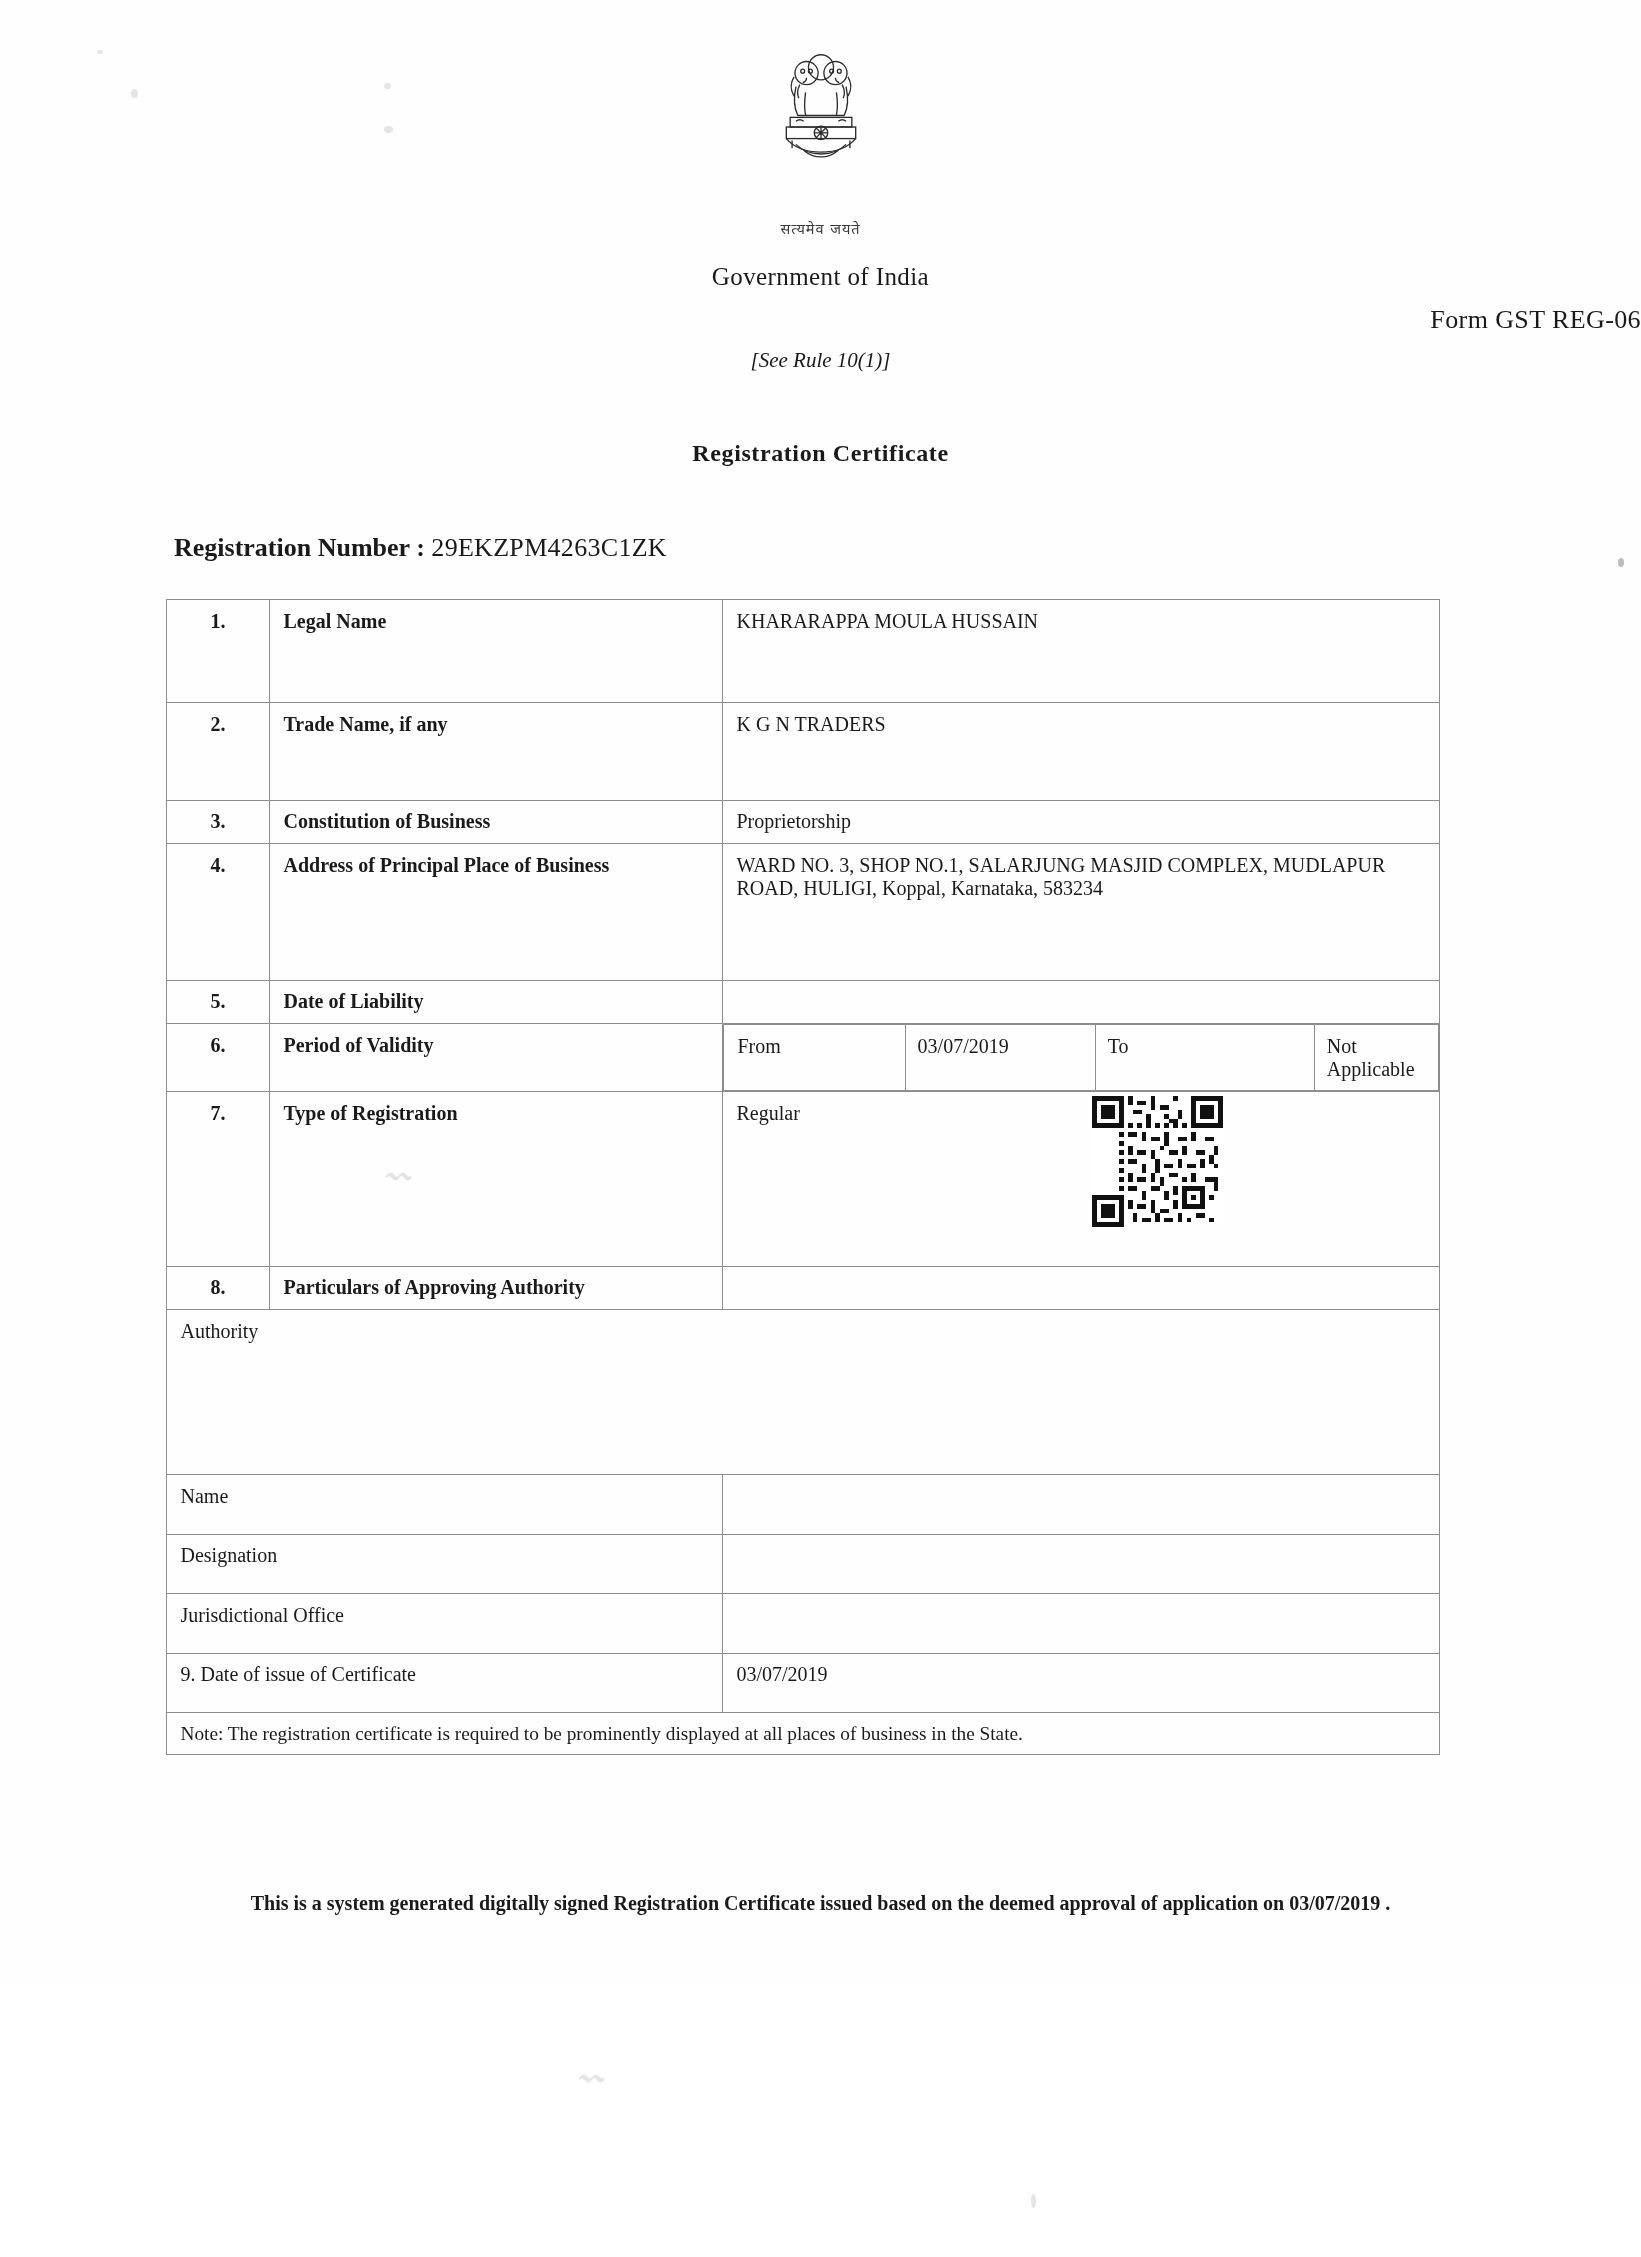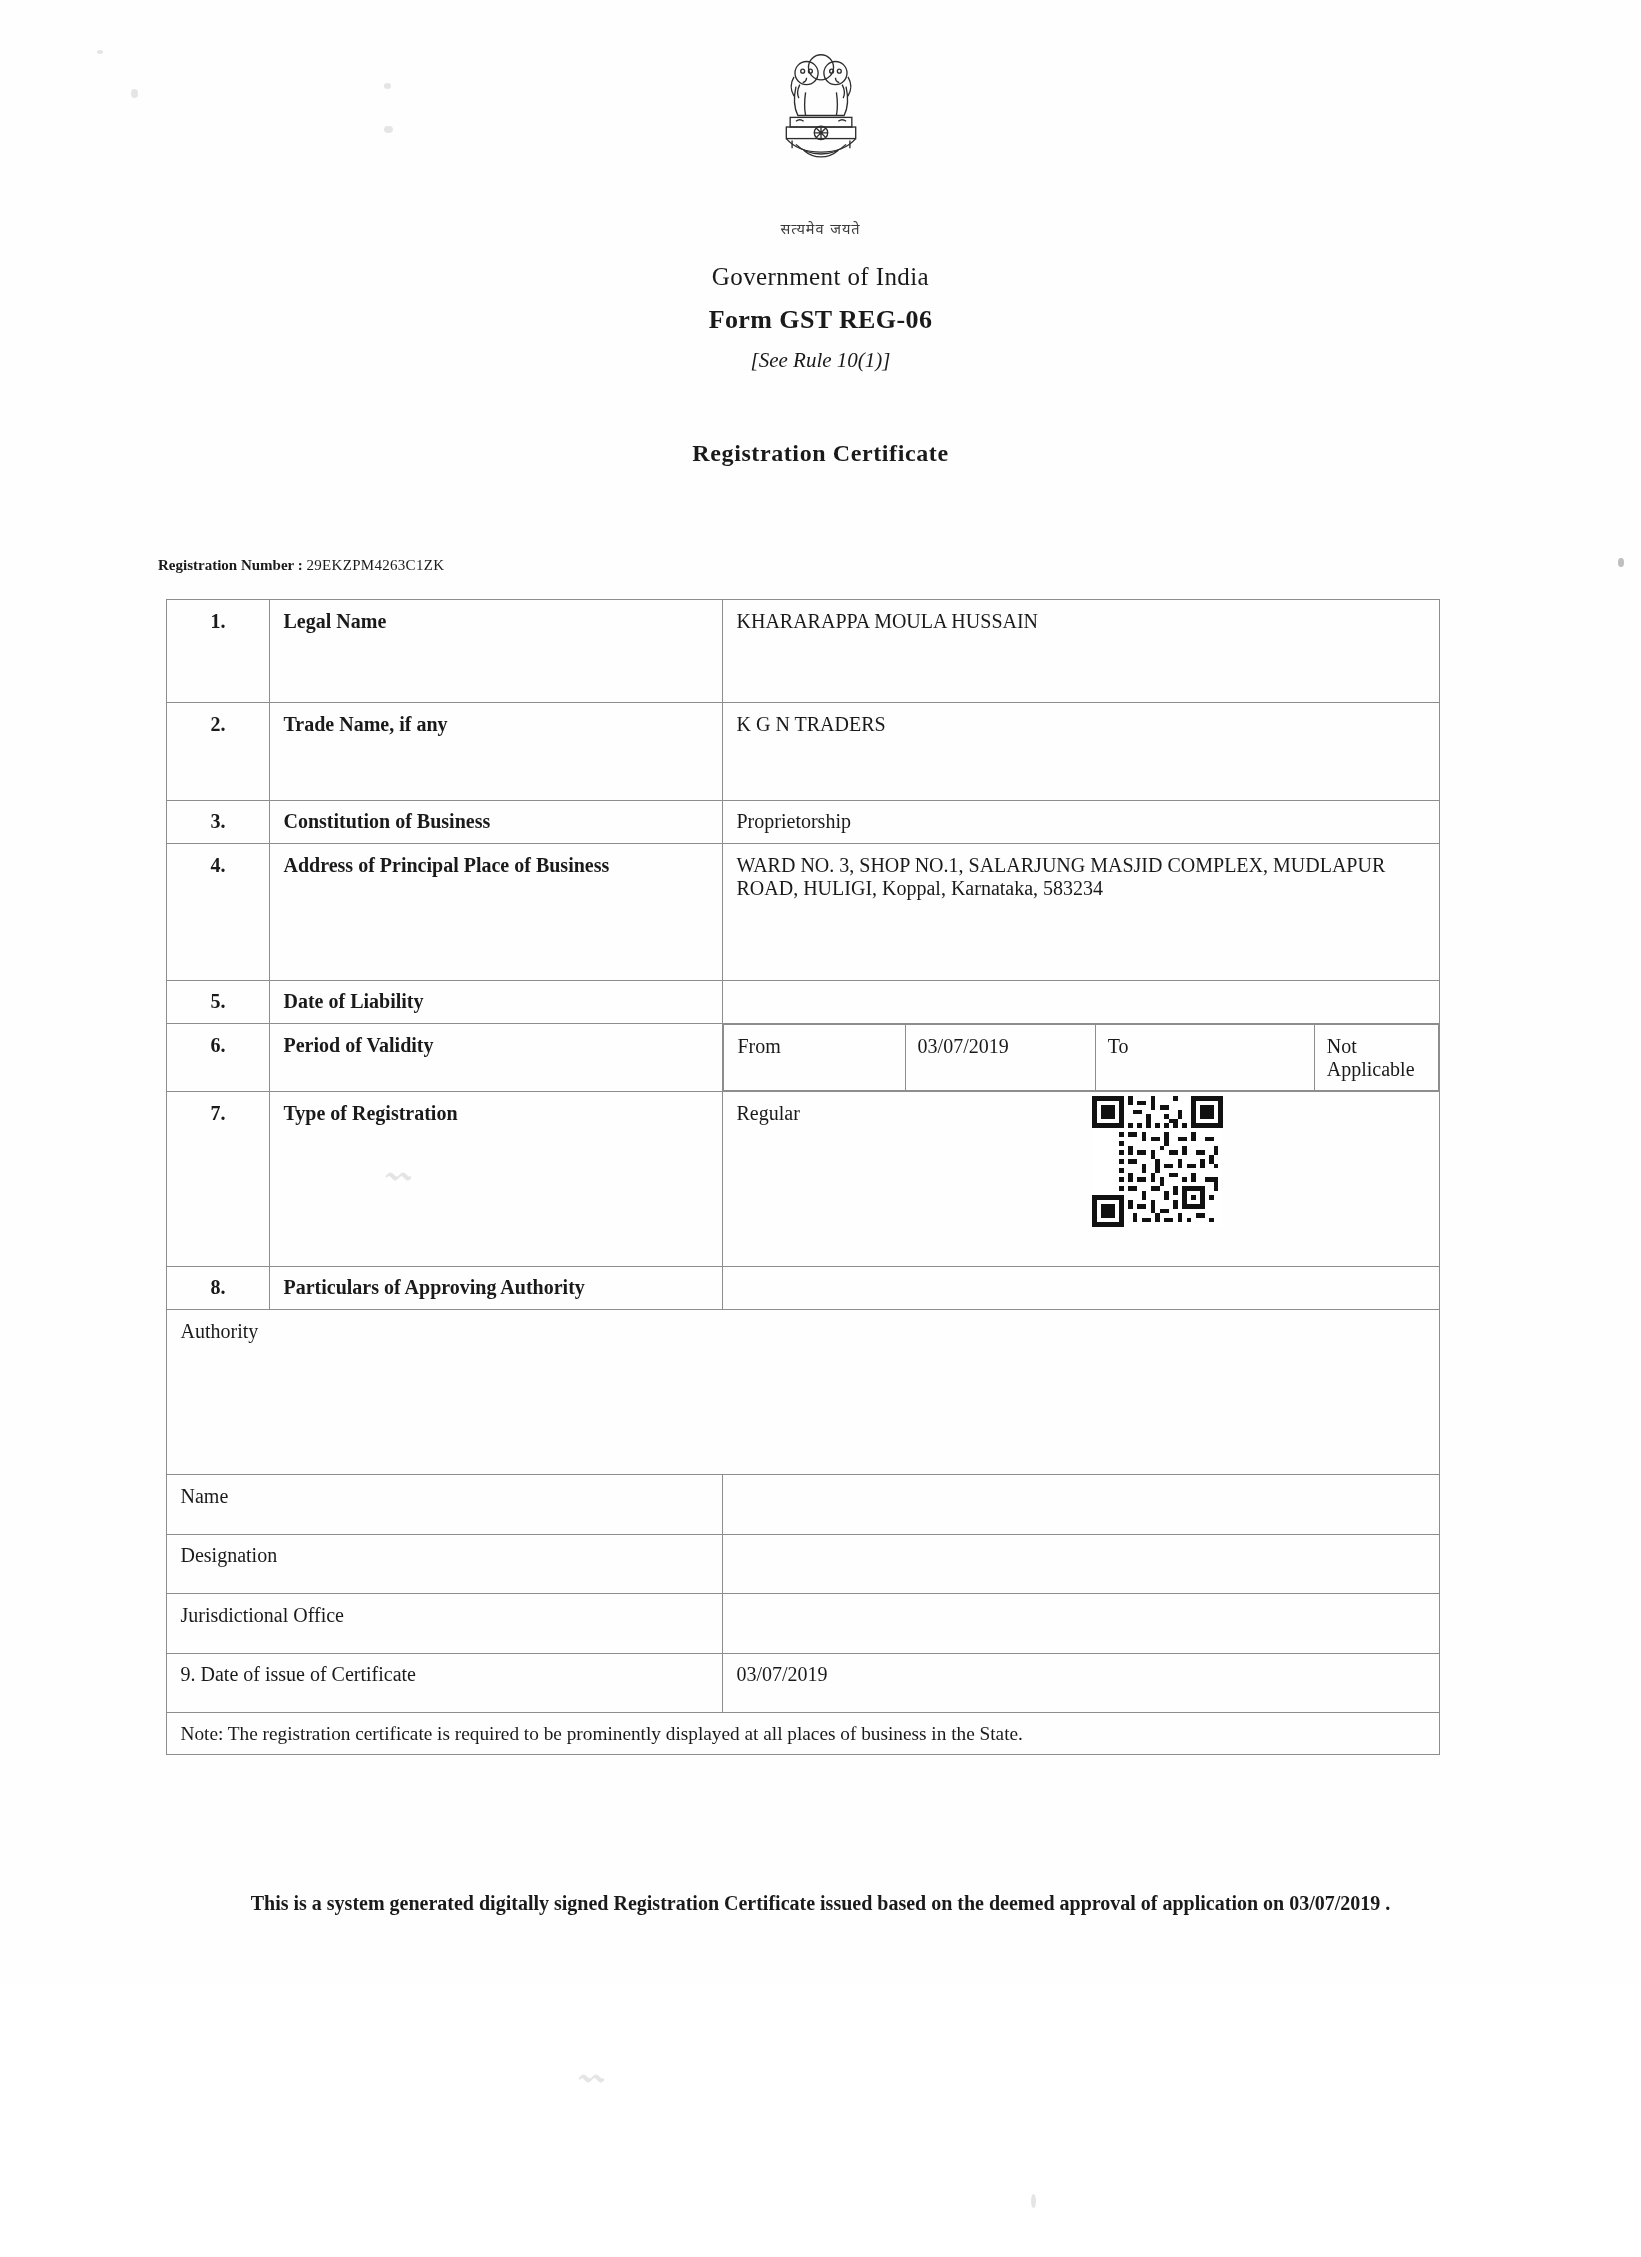--- a/index.html
+++ b/index.html
@@ -49,30 +49,29 @@
     color: #3a3a3a;
     margin-top: 1.9px;
     font-family: "DejaVu Sans", sans-serif;
   }
   .hdr {
     position: absolute;
     width: 1641px;
     text-align: center;
   }
   .hdr1 { top: 263px; font-size: 25px; letter-spacing: 0.4px; }
-  .hdr2 { top: 305px; font-size: 26px; font-weight: bold; letter-spacing: 0.4px; }
+  .hdr2 { top: 305px; font-size: 26px; font-weight: normal; letter-spacing: 0.4px; text-align: right; }
   .hdr3 { top: 348px; font-size: 21px; font-style: italic; }
   .hdr4 { top: 440px; font-size: 24px; font-weight: bold; letter-spacing: 0.6px; }
 
   .regno {
     position: absolute;
     top: 533px;
-    left: 158px;
-    font-size: 15px;
-    margin-top: 24px;
+    left: 174px;
+    font-size: 26px;
   }
   .regno b { font-weight: bold; }
   .regno span.val { font-weight: normal; letter-spacing: 0.3px; }
 
   table.cert {
     position: absolute;
     top: 599px;
     left: 166px;
     width: 1274px;
     border-collapse: collapse;

